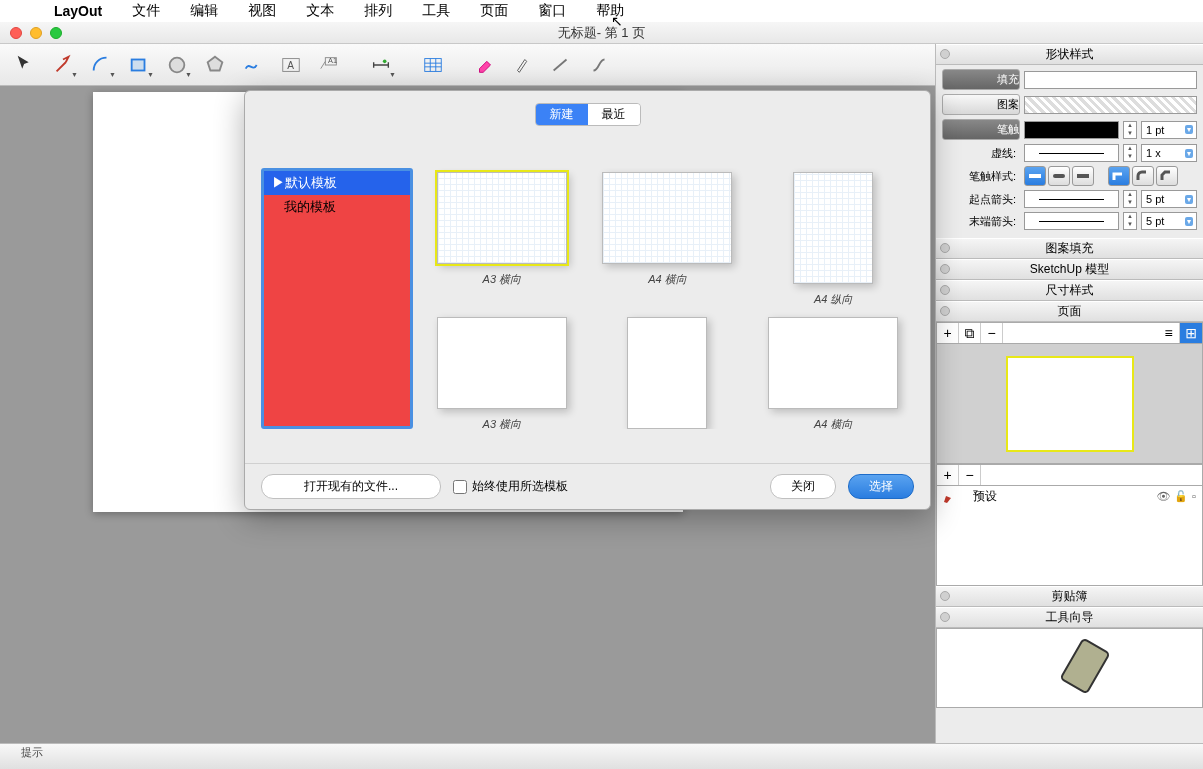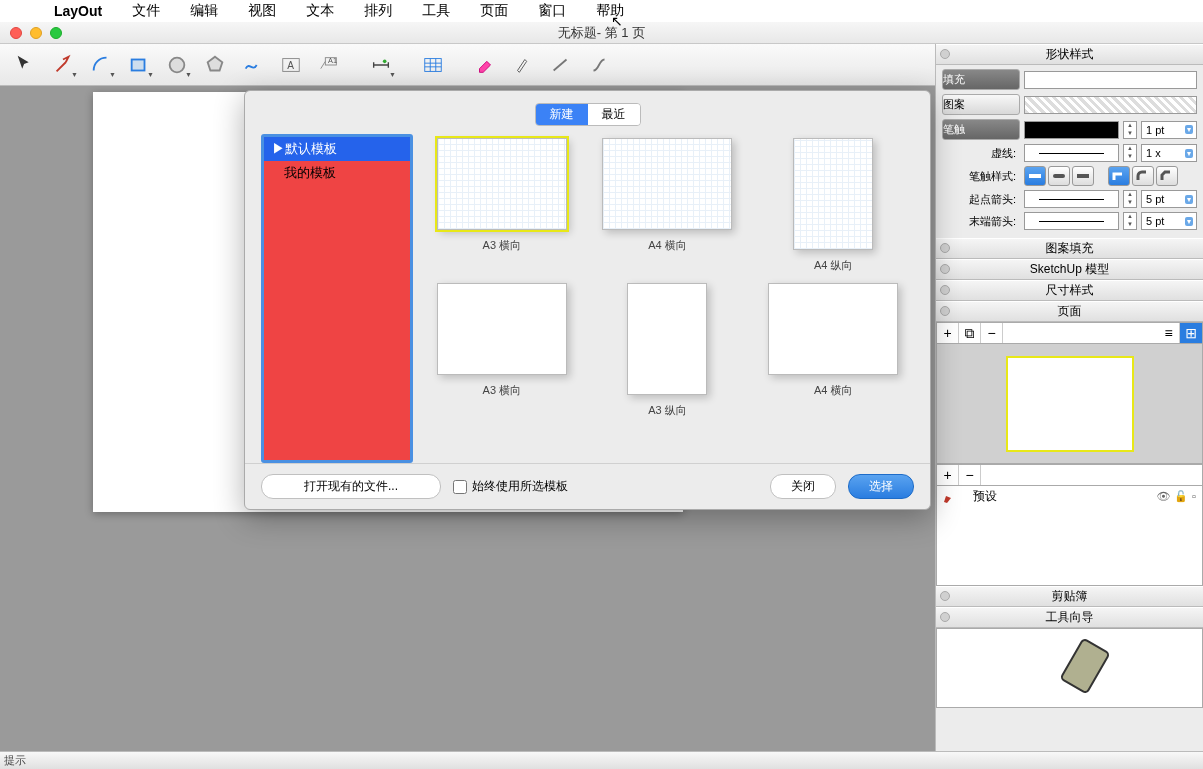--- a/index.html
+++ b/index.html
@@ -30,51 +30,51 @@
 .tool-btn { width: 34px; height: 30px; display: flex; align-items: center; justify-content: center; border-radius: 4px; position: relative; }
 .tool-btn svg { width: 22px; height: 22px; }
 .tool-sep { width: 10px; }
 .dd-arrow { position: absolute; right: 2px; bottom: 2px; font-size: 7px; color: #555; }
 
 
 .canvas-area { flex: 1; background: #9a9a9a; display: flex; justify-content: center; padding-top: 6px; position: relative; }
 .page { width: 590px; height: 420px; background: #fff; box-shadow: 0 2px 8px rgba(0,0,0,0.3); margin-left: -160px; }
 
 
-.dialog { position: absolute; left: 244px; top: 90px; width: 687px; height: 420px; background: #ececec; border: 1px solid #aaa; border-radius: 6px; box-shadow: 0 8px 30px rgba(0,0,0,0.3); display: flex; flex-direction: column; }
+.dialog { position: absolute; left: 244px; top: 90px; width: 687px; height: 420px; background: #ececec; border: 1px solid #aaa; border-radius: 6px; box-shadow: 0 8px 30px rgba(0,0,0,0.3); display: flex; flex-direction: column; gap: 34px; }
 .dialog-tabs { display: flex; justify-content: center; padding: 12px 0 8px; }
 .seg { display: flex; border: 1px solid #bbb; border-radius: 4px; overflow: hidden; font-size: 12px; }
 .seg div { padding: 2px 14px; background: #fff; }
 .seg .active { background: #3b82f6; color: #fff; }
 .dialog-body { flex: 1; display: flex; padding: 0 16px; gap: 8px; overflow: hidden; }
 .tpl-sidebar { width: 152px; background: #ef4444; border: 3px solid #4a90e2; border-radius: 3px; }
 .tpl-item { padding: 3px 8px; font-size: 13px; }
 .tpl-item.sel { background: #2563eb; color: #fff; }
-.tpl-grid { flex: 1; display: grid; grid-template-columns: repeat(3, 1fr); gap: 10px 20px; padding: 4px 8px; overflow-y: auto; align-content: start; }
+.tpl-grid { flex: 1; display: grid; grid-template-columns: repeat(3, 1fr); gap: 10px 20px; padding: 4px 8px; overflow-y: auto; align-content: start; font-style: italic; }
 .tpl-cell { text-align: center; }
 .tpl-thumb { width: 130px; height: 92px; background: #fff; border: 1px solid #bbb; box-shadow: 3px 3px 8px rgba(0,0,0,0.2); margin: 0 auto 8px; }
 .tpl-thumb.sel { outline: 2px solid #e8e817; }
 .tpl-thumb.grid-bg { background-image: repeating-linear-gradient(0deg,#e8f0f8 0 1px,transparent 1px 6px), repeating-linear-gradient(90deg,#e8f0f8 0 1px,transparent 1px 6px); }
 .tpl-thumb.portrait { width: 80px; height: 112px; }
 .tpl-label { font-size: 11px; color: #444; }
 .dialog-footer { height: 46px; display: flex; align-items: center; padding: 0 16px; gap: 12px; border-top: 1px solid #d0d0d0; }
 .btn { padding: 3px 20px; background: #fff; border: 1px solid #c0c0c0; border-radius: 12px; font-size: 12px; }
 .btn.primary { background: linear-gradient(#5aa3f0,#2a7de0); color: #fff; border-color: #1e6cc8; }
 .chk { display: flex; align-items: center; gap: 5px; font-size: 12px; }
 .chk input { width: 14px; height: 14px; }
 .spacer { flex: 1; }
 
 
 .panel-header { background: linear-gradient(#f5f5f5,#e0e0e0); border-top: 1px solid #fff; border-bottom: 1px solid #bbb; text-align: center; font-size: 12px; padding: 1px 0; position: relative; }
 .panel-header::before { content: ""; position: absolute; left: 4px; top: 4px; width: 8px; height: 8px; border-radius: 50%; background: #d0d0d0; border: 1px solid #aaa; }
 .panel-body { background: #ececec; padding: 4px 6px; font-size: 11px; }
 
 
 .row { display: flex; align-items: center; margin-bottom: 4px; gap: 4px; }
-.lbl-btn { min-width: 78px; padding: 2px 0; background: linear-gradient(#f8f8f8,#d8d8d8); border: 1px solid #aaa; border-radius: 3px; text-align: left; font-size: 11px; }
+.lbl-btn { min-width: 78px; padding: 2px 0; background: linear-gradient(#f8f8f8,#d8d8d8); border: 1px solid #aaa; border-radius: 3px; text-align: right; font-size: 11px; }
 .lbl-btn.active { background: linear-gradient(#888,#666); color: #fff; }
 .lbl-txt { min-width: 78px; text-align: right; padding-right: 4px; }
 .swatch { flex: 1; height: 18px; background: #fff; border: 1px solid #999; }
 .swatch.black { background: #000; }
 .swatch.hatch { background: repeating-linear-gradient(45deg,#ddd 0 3px,#fff 3px 6px); }
 .stepper { width: 14px; height: 18px; display: flex; flex-direction: column; border: 1px solid #999; background: #fff; }
 .stepper div { flex: 1; font-size: 6px; text-align: center; line-height: 7px; color: #555; }
 .sel-box { height: 18px; background: #fff; border: 1px solid #999; padding: 0 4px; font-size: 11px; display: flex; align-items: center; position: relative; }
 .sel-box::after { content: "▾"; position: absolute; right: 3px; font-size: 8px; background: #6aa8e8; color: #fff; padding: 0 2px; border-radius: 2px; }
 .line-preview { flex: 1; height: 18px; background: #fff; border: 1px solid #999; display: flex; align-items: center; justify-content: center; }
@@ -91,21 +91,21 @@
 
 
 .layer-list { height: 100px; background: #fff; border: 1px solid #aaa; border-top: none; }
 .layer-row { display: flex; align-items: center; padding: 2px 6px; gap: 18px; font-size: 12px; }
 .layer-icons { margin-left: auto; display: flex; gap: 4px; font-size: 11px; color: #666; }
 
 
 .guide-area { height: 80px; background: #fff; border: 1px solid #aaa; display: flex; align-items: center; justify-content: center; overflow: hidden; }
 
 
-.statusbar { position: absolute; bottom: 0; left: 0; right: 0; height: 18px; background: linear-gradient(#f8f8f8,#e0e0e0); border-top: 1px solid #bbb; padding: 1px 4px; font-size: 11px; color: #444; }
+.statusbar { position: absolute; bottom: 0; left: 0; right: 0; height: 26px; background: linear-gradient(#f8f8f8,#e0e0e0); border-top: 1px solid #bbb; padding: 1px 21px; font-size: 11px; color: #444; }
 
 
 .cursor { position: absolute; left: 611px; top: 13px; font-size: 14px; color: #000; z-index: 999; pointer-events: none; }
 </style>
 </head>
 <body>
 
 <div class="cursor">↖</div>
 
 <div class="menubar">

